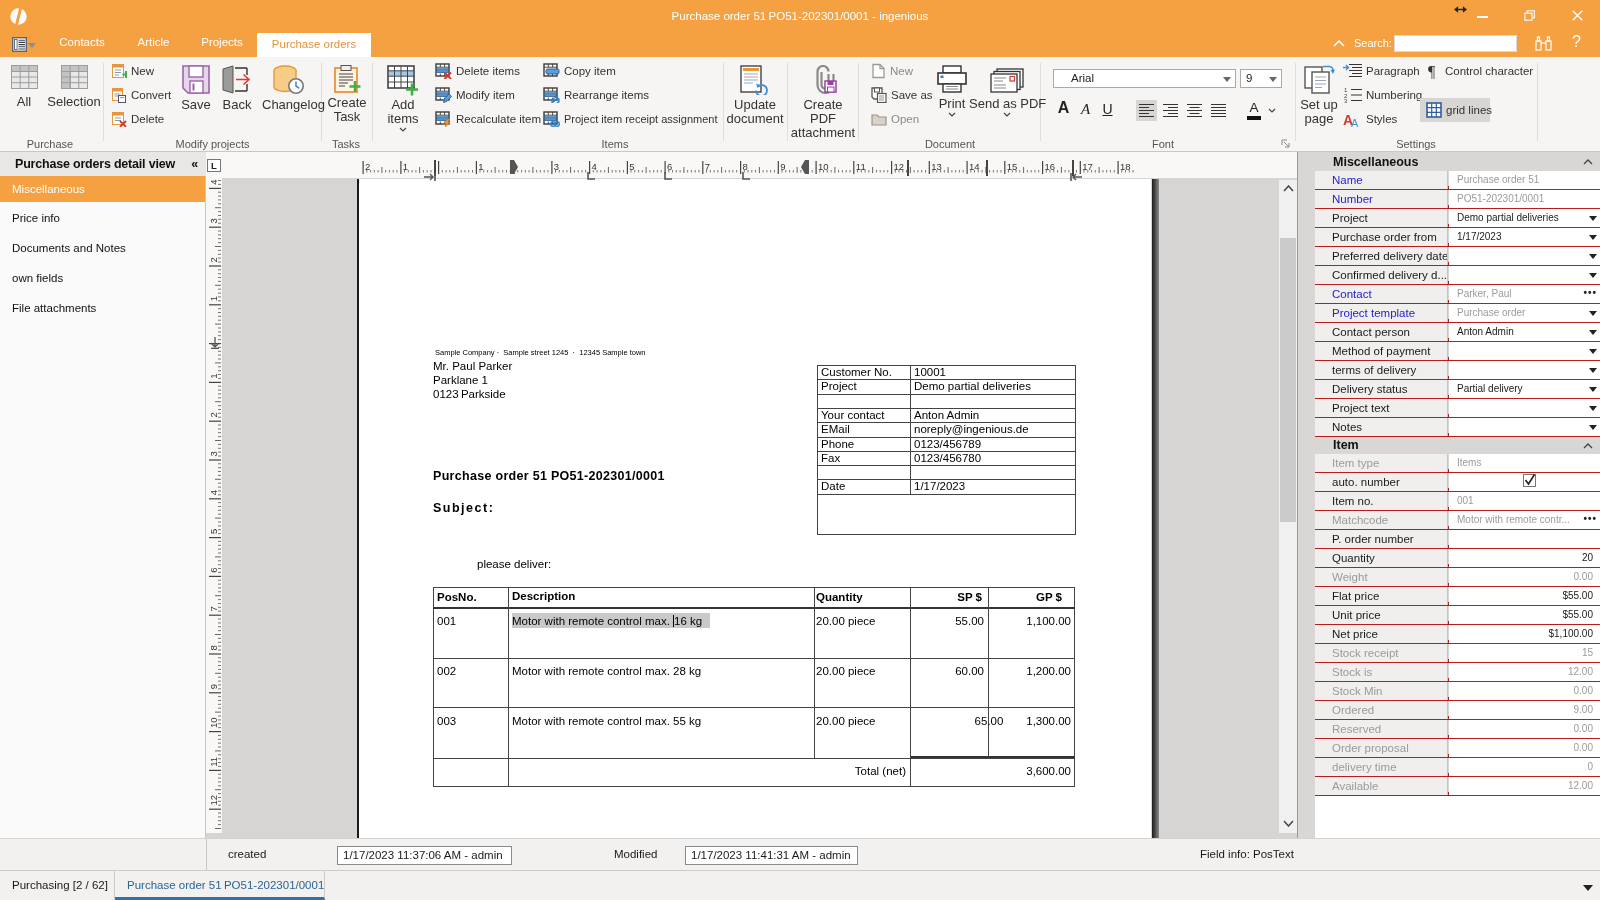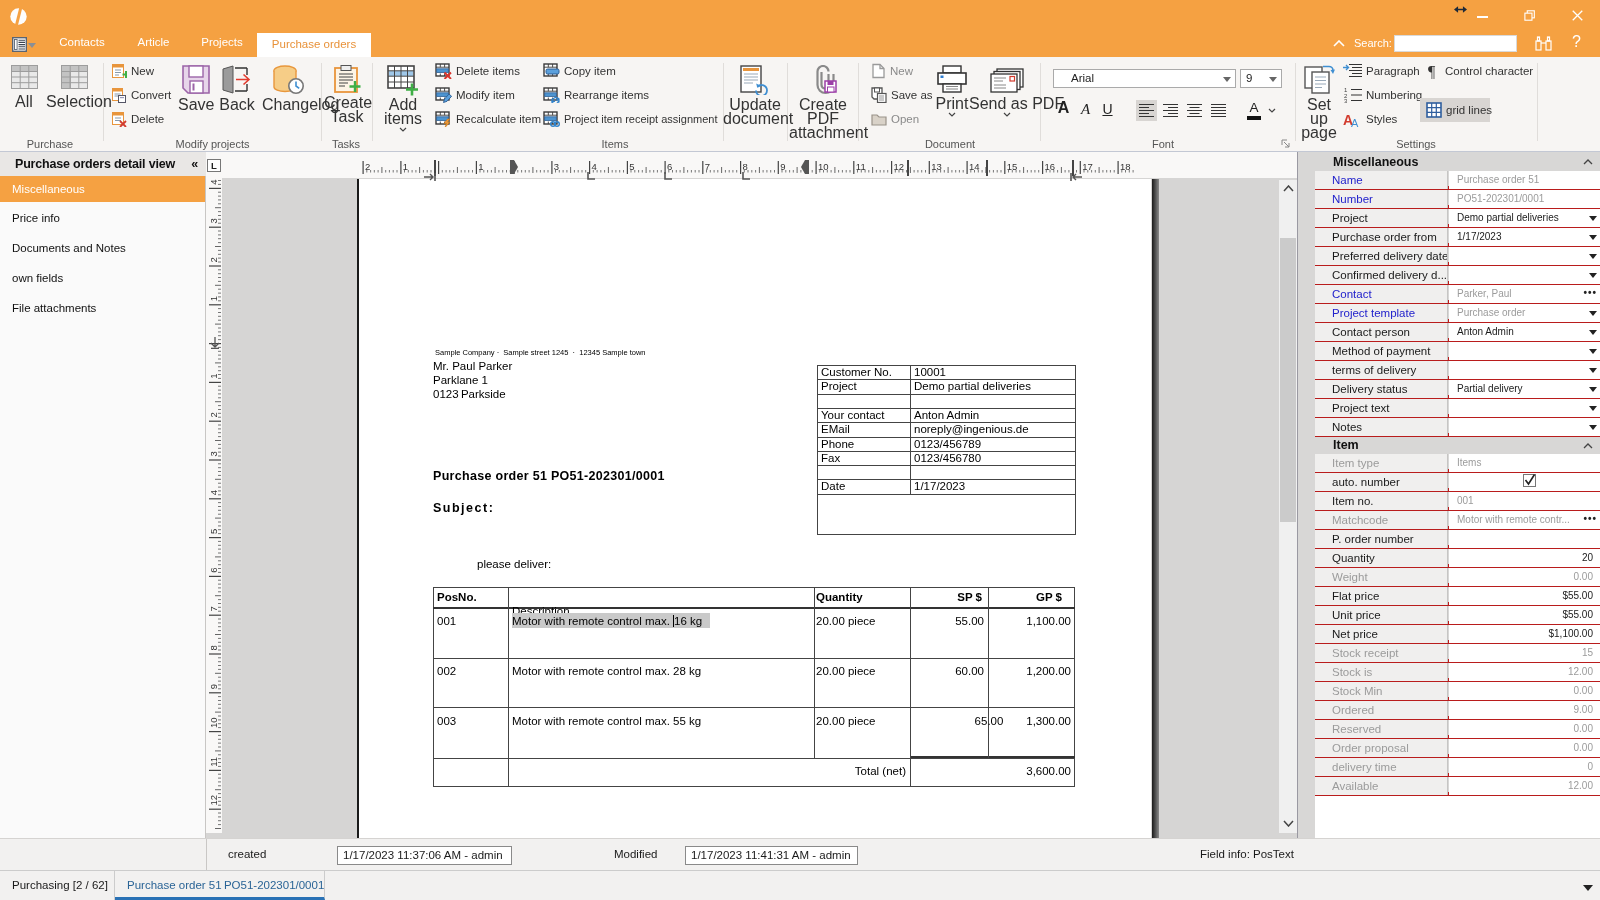--- a/index.html
+++ b/index.html
@@ -13,21 +13,21 @@
 .winbtn { position:absolute; color:#fff; }
 #menu-tabs { position:absolute; top:30px; left:0; height:27px; width:1600px; }
 .mtab { position:absolute; top:0; height:27px; line-height:25px; color:#fff; font-size:11.5px; text-align:center; }
 .mtab.active { background:#fff; color:#e8923a; top:3px; height:24px; line-height:22px; }
 #search-row { position:absolute; top:30px; right:0; height:27px; color:#fff; }
 
 
 #ribbon { position:absolute; left:0; top:57px; width:1600px; height:95px; background:#f7f5f3; border-bottom:1px solid #c3c8d4; }
 .rsep { position:absolute; top:6px; height:78px; width:1px; background:#e0ddda; }
 .glabel { position:absolute; top:81px; font-size:11px; color:#555; text-align:center; white-space:nowrap; }
-.bb { position:absolute; text-align:center; color:#333; font-size:16px; line-height:14px; }
+.bb { position:absolute; text-align:center; color:#333; font-size:13px; line-height:14px; }
 .bb svg { display:block; margin:0 auto; }
 .sb { position:absolute; font-size:11.5px; color:#333; white-space:nowrap; height:20px; }
 .sb svg { vertical-align:-4px; margin-right:4px; }
 
 
 #main { position:absolute; left:0; top:152px; width:1600px; height:686px; background:#d6d5d4; }
 
 
 #sidebar { position:absolute; left:0; top:0; width:206px; height:686px; background:#fafafa; border-right:1px solid #c8c6c4; }
 #sidebar-header { position:absolute; left:0; top:0; width:206px; height:24px; background:#e9e7e5; font-weight:bold; font-size:12.5px; line-height:24px; padding-left:15px; color:#111; letter-spacing:-0.2px; }
@@ -64,20 +64,21 @@
 .stbox { position:absolute; top:7px; height:19px; background:#fff; border:1px solid #8a8a8a; line-height:17px; padding-left:5px; font-size:11.5px; }
 
 
 #tabbar { position:absolute; left:0; top:870px; width:1600px; height:30px; background:#f2f1f0; border-top:1px solid #cccccc; }
 .btab { position:absolute; top:0; height:29px; line-height:28px; font-size:11.5px; white-space:nowrap; overflow:hidden; }
 </style>
 </head>
 <body>
 
 <div id="titlebar">
+  <div id="title-text">Purchase order 51 PO51-202301/0001 - ingenious</div>
 
   <svg class="abs" style="left:9px;top:7px" width="19" height="19" viewBox="0 0 19 19">
     <circle cx="9.5" cy="9.5" r="8.2" fill="#fdfdfd"></circle>
     <rect x="8.1" y="-2" width="3" height="24" fill="#f5a142" transform="rotate(14 9.5 9.5)"></rect>
   </svg>
 
   <svg class="abs" style="left:1454px;top:5px" width="13" height="9" viewBox="0 0 16 10">
       <path d="M0 5 L5 1 L5 4 L11 4 L11 1 L16 5 L11 9 L11 6 L5 6 L5 9 Z" fill="#1f2a38"></path>
     </svg>
   <div class="winbtn" style="left:1477px;top:16px;width:11px;border-top:2px solid #fff"></div>
@@ -917,21 +918,21 @@
     <div class="abs" style="left:227px;top:455px;width:642px;height:2px;background:#333;"></div>
     <div class="abs" style="left:227px;top:506px;width:642px;height:1px;background:#444;"></div>
     <div class="abs" style="left:227px;top:555px;width:642px;height:1px;background:#444;"></div>
     <div class="abs" style="left:227px;top:606px;width:642px;height:1px;background:#444;"></div>
     <div class="abs" style="left:704px;top:604px;width:165px;height:2px;background:#333;"></div>
     <div class="abs" style="left:302px;top:435px;width:1px;height:200px;background:#444;"></div>
     <div class="abs" style="left:608px;top:435px;width:1px;height:171px;background:#444;"></div>
     <div class="abs" style="left:704px;top:435px;width:1px;height:200px;background:#444;"></div>
     <div class="abs" style="left:782px;top:435px;width:1px;height:171px;background:#444;"></div>
     <div class="doc" style="left:231px;top:439px;font-weight:bold;">PosNo.</div>
-    <div class="doc" style="left:306px;top:453px;font-weight:normal;">Description</div>
+    <div class="doc" style="left:306px;top:438px;font-weight:bold;">Description</div>
     <div class="doc" style="left:610px;top:439px;font-weight:bold;">Quantity</div>
     <div class="doc" style="left:704px;top:439px;width:72px;text-align:right;font-weight:bold;">SP $</div>
     <div class="doc" style="left:782px;top:439px;width:74px;text-align:right;font-weight:bold;">GP $</div>
 
     <div class="doc" style="left:231px;top:463px;">001</div>
     <div class="abs" style="left:306px;top:461px;width:198px;height:15px;background:#c9c9c9;"></div>
     <div class="doc" style="left:306px;top:463px;">Motor with remote control max. <span style="border-left:1px solid #000;">1</span>6 kg</div>
     <div class="doc" style="left:610px;top:463px;">20.00 piece</div>
     <div class="doc" style="left:704px;top:463px;width:74px;text-align:right;">55.00</div>
     <div class="doc" style="left:782px;top:463px;width:83px;text-align:right;">1,100.00</div>

